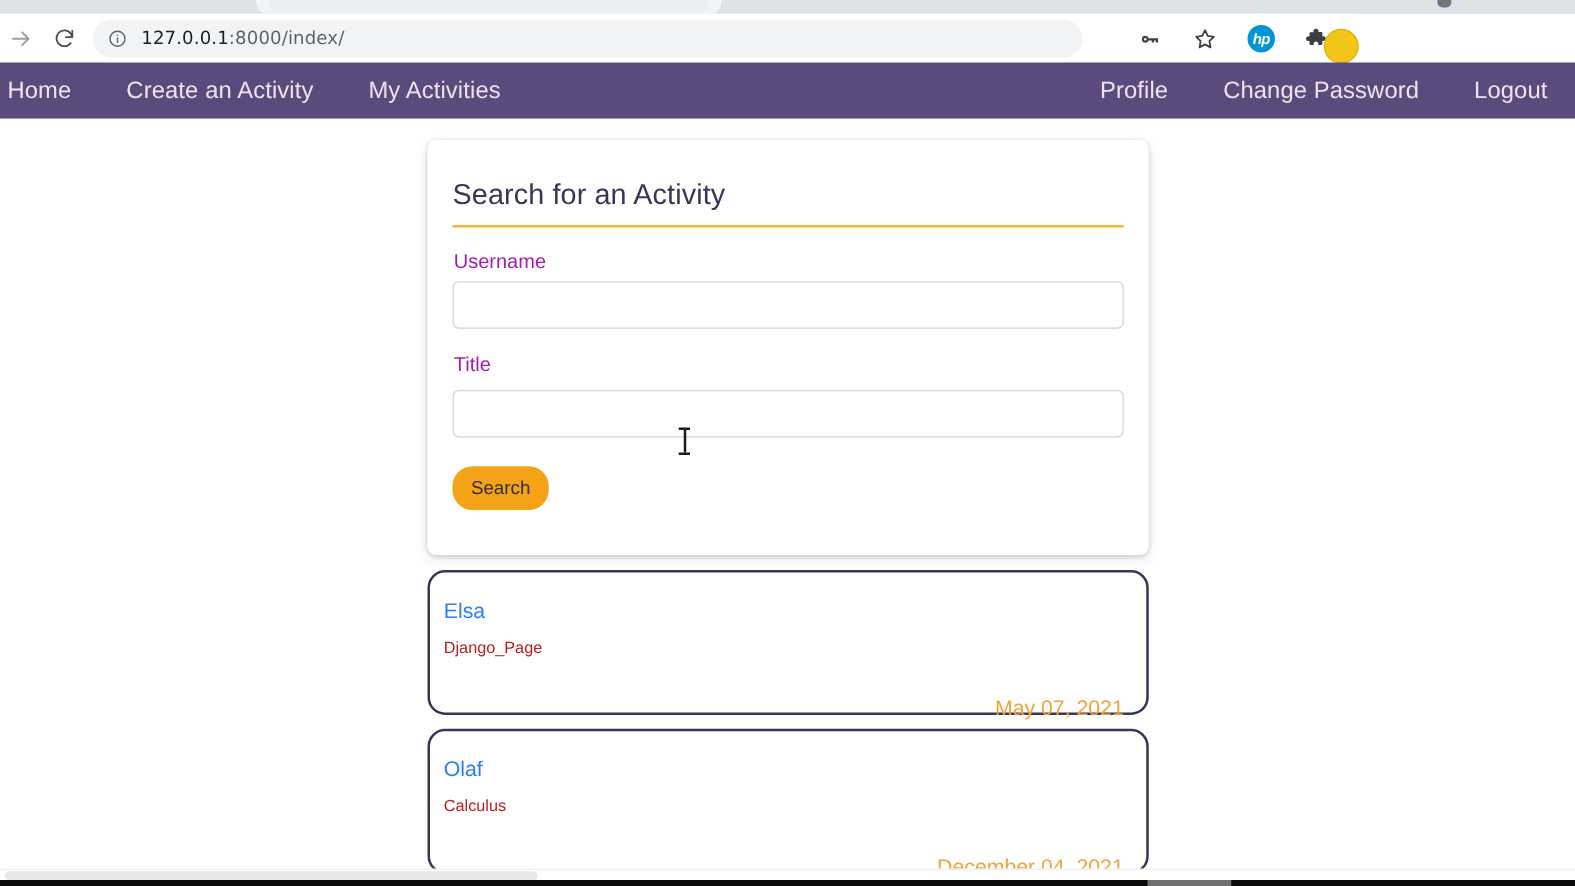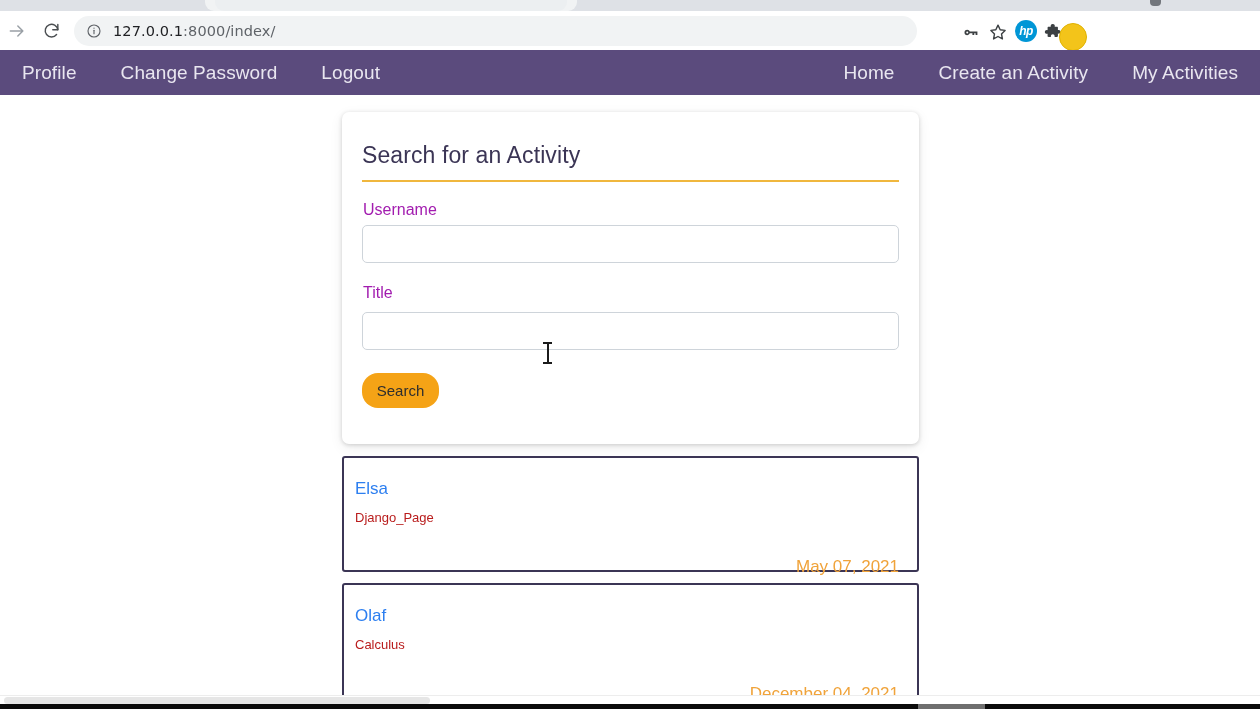--- a/index.html
+++ b/index.html
@@ -119,22 +119,22 @@
     border-radius: 50%;
     background: #f3c41a;
     border: 1px solid #e0b200;
     position: absolute;
     right: -7px;
     top: 3px;
   }
   .tb-right-wrap {
     position: relative;
     display: flex;
-    align-items: flex-end;
-    gap: 7px;
+    align-items: center;
+    gap: 24px;
     padding-right: 16px;
     padding-left: 44px;
   }
 
   
   .navbar {
     position: absolute;
     top: 50px; left: 0;
     width: 1260px; height: 45px;
     background: #5b4b7d;
@@ -236,21 +236,21 @@
     padding: 0;
   }
 
   .result-card {
     position: absolute;
     left: 342px;
     width: 577px;
     height: 116px;
     box-sizing: border-box;
     border: 2px solid #3b3555;
-    border-radius: 3px;
+    border-radius: 14px;
     background: #ffffff;
   }
   .result-1 { top: 361px; }
   .result-2 { top: 488px; }
   .result-user {
     position: absolute;
     left: 11px;
     top: 21px;
     font-size: 17px;
     color: #2d7ff0;
@@ -378,30 +378,30 @@
     </svg>
     <div class="hp-badge">hp</div>
     <svg class="icon-puzzle" viewBox="0 0 24 24" fill="currentColor">
       <path d="M10.3 2.5c-1.3 0-2.3 1-2.3 2.3 0 .4.1.7.2 1H5.4c-.6 0-1.1.5-1.1 1.1v2.9c-.3-.1-.6-.2-1-.2-1.3 0-2.3 1-2.3 2.3s1 2.3 2.3 2.3c.4 0 .7-.1 1-.2v2.9c0 .6.5 1.1 1.1 1.1h3c-.1-.3-.2-.6-.2-1 0-1.3 1-2.3 2.3-2.3s2.3 1 2.3 2.3c0 .4-.1.7-.2 1h3c.6 0 1.1-.5 1.1-1.1v-3c.3.1.6.2 1 .2 1.3 0 2.3-1 2.3-2.3s-1-2.3-2.3-2.3c-.4 0-.7.1-1 .2v-3c0-.6-.5-1.1-1.1-1.1h-2.8c.1-.3.2-.6.2-1 0-1.3-1-2.3-2.3-2.3z"></path>
     </svg>
     <div class="avatar-circle"></div>
   </div>
 </div>
 
 <div class="navbar">
+  <div class="nav-group nav-left">
+    <a class="nav-link" href="#">Home</a>
+    <a class="nav-link" href="#">Create an Activity</a>
+    <a class="nav-link" href="#">My Activities</a>
+  </div>
   <div class="nav-group nav-right">
     <a class="nav-link" href="#">Profile</a>
     <a class="nav-link" href="#">Change Password</a>
     <a class="nav-link" href="#">Logout</a>
   </div>
-  <div class="nav-group nav-left">
-    <a class="nav-link" href="#">Home</a>
-    <a class="nav-link" href="#">Create an Activity</a>
-    <a class="nav-link" href="#">My Activities</a>
-  </div>
 </div>
 
 <div class="page">
 
   <div class="search-card">
     <div class="card-title">Search for an Activity</div>
     <div class="title-rule"></div>
 
     <label class="field-label label-username">Username</label>
     <input class="text-input input-username" type="text" value="" style="">

